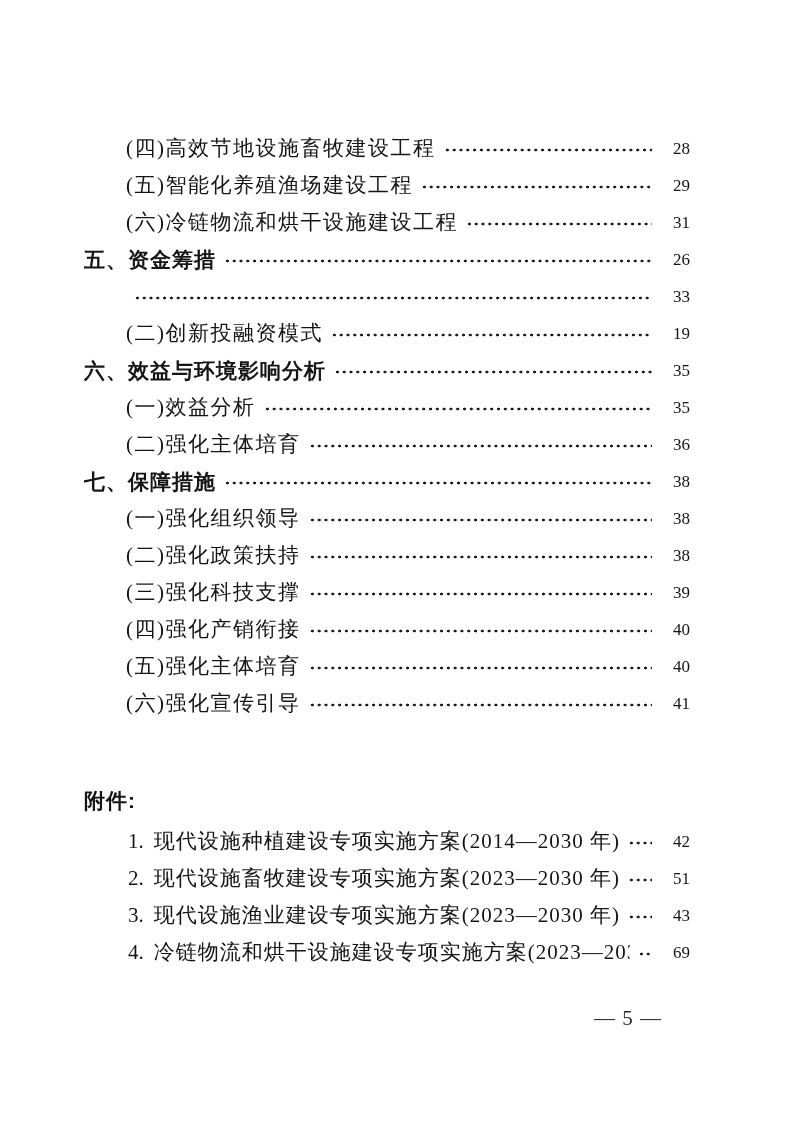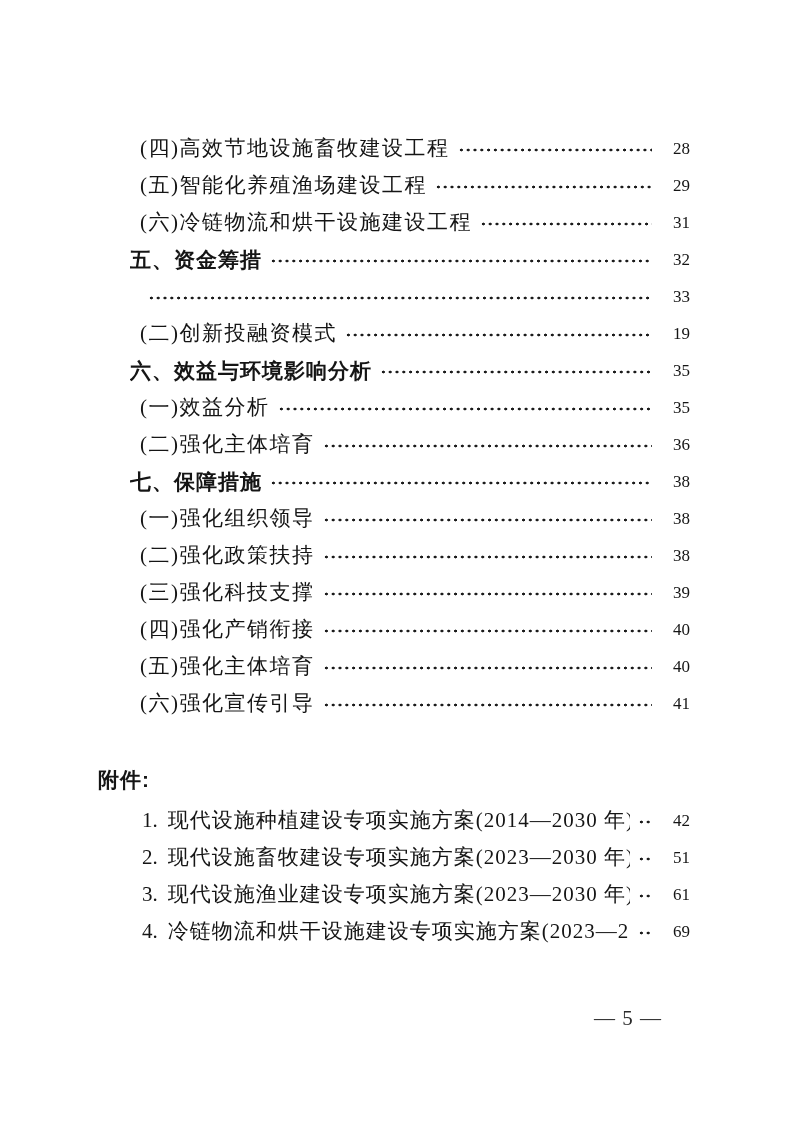--- a/index.html
+++ b/index.html
@@ -12,36 +12,35 @@
     width: 794px;
     height: 1123px;
     background: #ffffff;
     margin: 0 auto;
     overflow: hidden;
     color: #151515;
   }
   .content {
     position: absolute;
     top: 130px;
-    left: 98px;
+    left: 84px;
     right: 104px;
   }
   .toc-row {
     display: flex;
     align-items: center;
     height: 37px;
     font-size: 21px;
     line-height: 37px;
     white-space: nowrap;
   }
   .toc-row.main .toc-label {
     font-family: "Liberation Sans", "DejaVu Sans", sans-serif;
     font-weight: 700;
     letter-spacing: 1px;
-    margin-left: 32px;
   }
   .toc-row.sub {
     padding-left: 42px;
   }
   .toc-row.sub .toc-label {
     font-family: "Liberation Serif", "DejaVu Serif", serif;
     letter-spacing: 1.5px;
   }
   .toc-label {
     flex: 0 1 auto;
@@ -58,21 +57,21 @@
     background-position: left center;
   }
   .toc-page {
     flex: 0 0 auto;
     font-family: "Liberation Serif", "DejaVu Serif", serif;
     font-size: 17px;
     min-width: 28px;
     text-align: right;
   }
   .appendix {
-    margin-top: 39px;
+    margin-top: 60px;
   }
   .appendix-heading {
     font-family: "Liberation Sans", "DejaVu Sans", sans-serif;
     font-weight: 700;
     font-size: 21px;
     height: 37px;
     line-height: 37px;
     letter-spacing: 1px;
   }
   .appendix-list {
@@ -123,21 +122,21 @@
     <span class="toc-page">29</span>
   </div>
         <div class="toc-row sub">
     <span class="toc-label">(六)冷链物流和烘干设施建设工程</span>
     <span class="leader"></span>
     <span class="toc-page">31</span>
   </div>
         <div class="toc-row main">
     <span class="toc-label">五、资金筹措</span>
     <span class="leader"></span>
-    <span class="toc-page">32</span>
+    <span class="toc-page">26</span>
   </div>
         <div class="toc-row sub">
     <span class="leader"></span>
     <span class="toc-page">33</span>
   </div>
         <div class="toc-row sub">
     <span class="toc-label">(二)创新投融资模式</span>
     <span class="leader"></span>
     <span class="toc-page">19</span>
   </div>
@@ -204,21 +203,21 @@
           <div class="appendix-row">
     <span class="appendix-num">2.</span>
     <span class="appendix-title">现代设施畜牧建设专项实施方案(2023—2030 年)</span>
     <span class="leader"></span>
     <span class="toc-page">51</span>
   </div>
           <div class="appendix-row">
     <span class="appendix-num">3.</span>
     <span class="appendix-title">现代设施渔业建设专项实施方案(2023—2030 年)</span>
     <span class="leader"></span>
-    <span class="toc-page">61</span>
+    <span class="toc-page">43</span>
   </div>
           <div class="appendix-row">
     <span class="appendix-num">4.</span>
     <span class="appendix-title">冷链物流和烘干设施建设专项实施方案(2023—2030 年)</span>
     <span class="leader"></span>
     <span class="toc-page">69</span>
   </div>
         </div>
     </div>
   </div>

